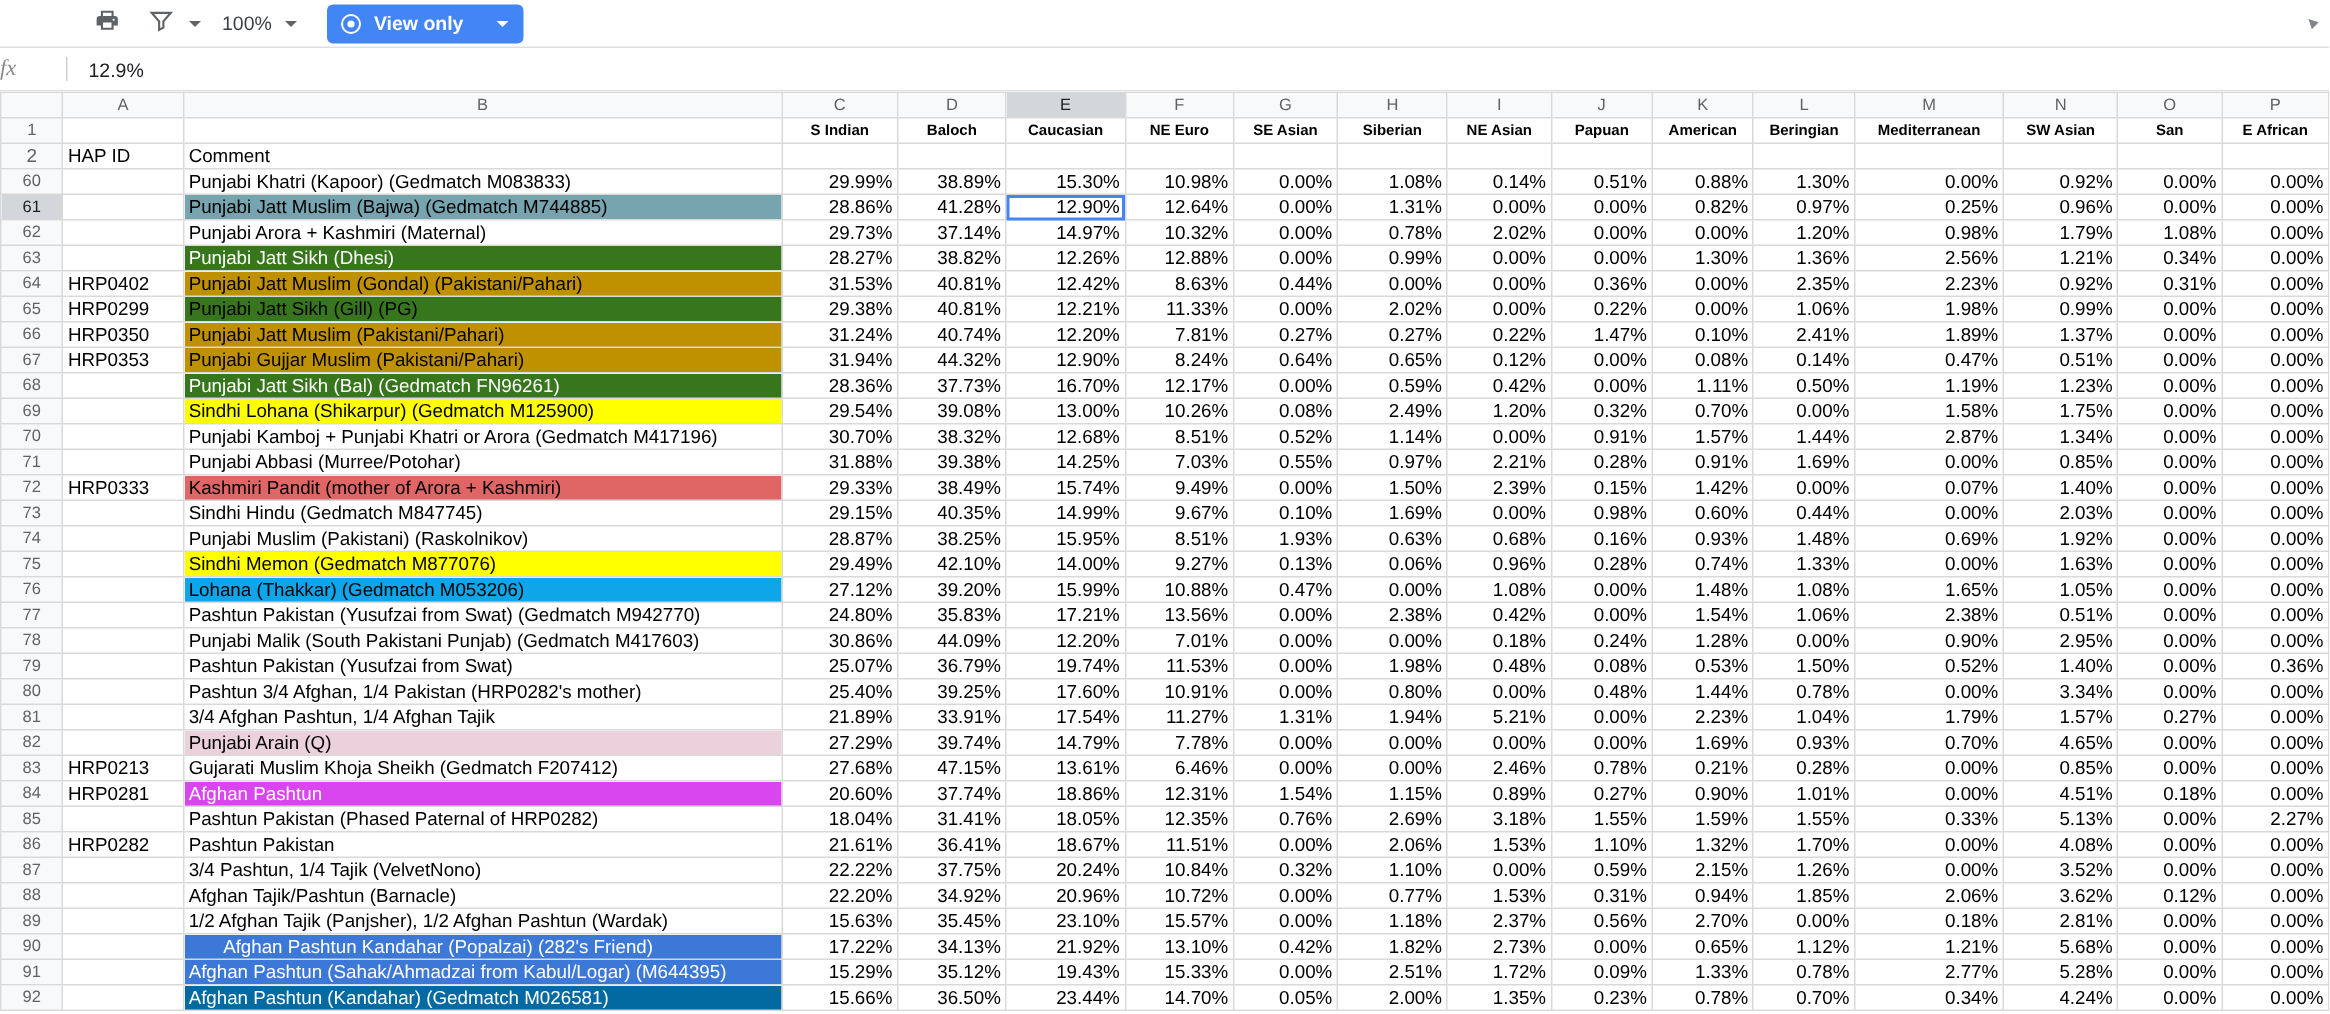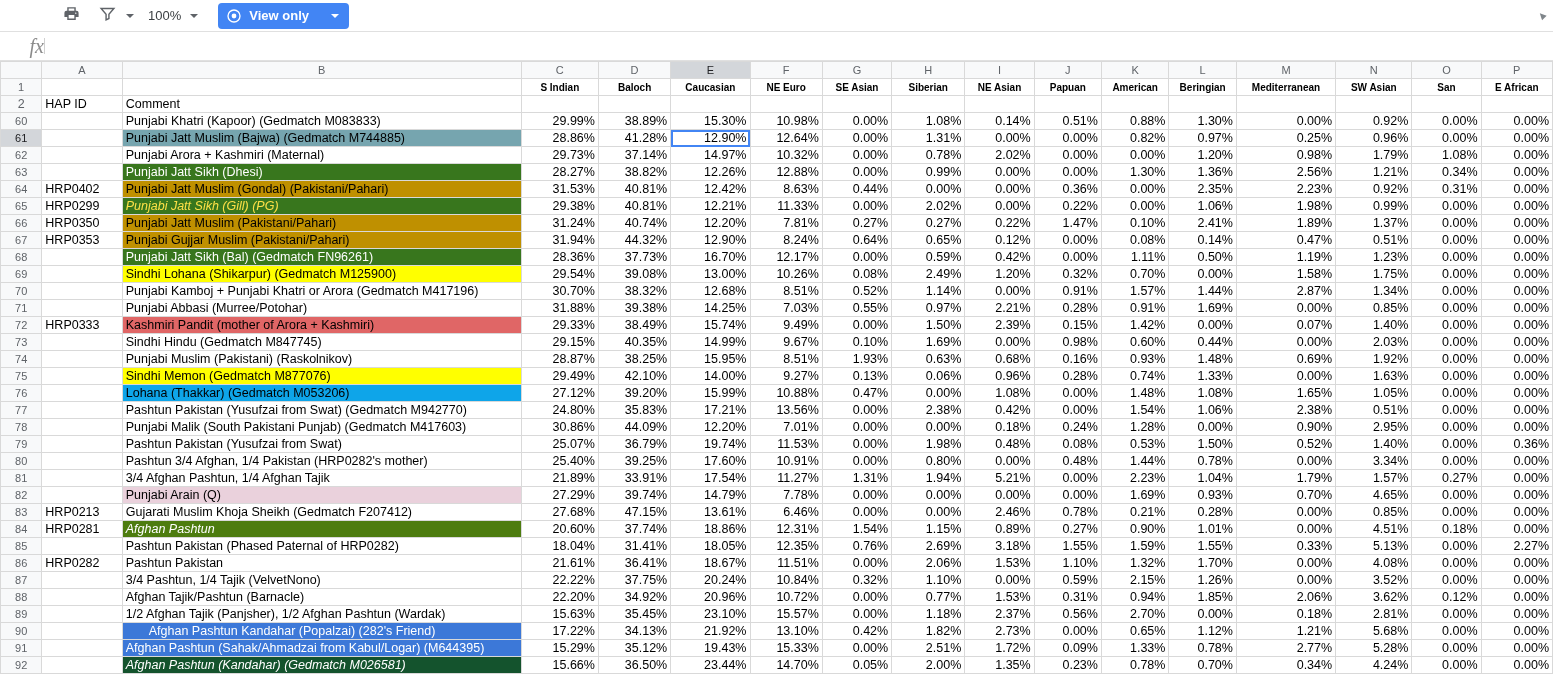--- a/index.html
+++ b/index.html
@@ -65,24 +65,24 @@
   
   #formula-bar {
     height: 29px;
     background: #ffffff;
     border-bottom: 1px solid #e0e0e0;
     display: flex;
     align-items: center;
   }
   #fx-label {
     width: 44px;
-    text-align: right;
+    text-align: left;
     font-family: "Liberation Serif", serif;
     font-style: italic;
-    font-size: 20px;
+    font-size: 15px;
     color: #8a8a8a;
   }
   #fx-divider {
     width: 1px; height: 16px; background: #d0d0d0;
   }
   #formula-input {
     flex: 1;
     padding-left: 14px;
     font-size: 13px;
     color: #202124;
@@ -206,20 +206,21 @@
     <span class="vo-label">View only</span>
     <span class="caret white"></span>
   </div>
 
   <div id="collapse-arrow">▲</div>
 </div>
 
 <div id="formula-bar">
   <div id="fx-label">fx</div>
   <div id="fx-divider"></div>
+  <div id="formula-input">12.9%</div>
 </div>
 
 <div id="grid-wrap">
   <table class="sheet">
     <colgroup>
       <col style="width:42px">
       <col style="width:81px">
       <col style="width:400px">
       <col style="width:78px">
       <col style="width:73px">
@@ -387,21 +388,21 @@
           <td class="num">0.00%</td>
           <td class="num">2.35%</td>
           <td class="num">2.23%</td>
           <td class="num">0.92%</td>
           <td class="num">0.31%</td>
           <td class="num">0.00%</td>
         </tr>
         <tr>
           <td class="rowhead">65</td>
           <td class="c-a">HRP0299</td>
-          <td class="c-b" style="background: rgb(56, 118, 29); color: #fde047; font-style: italic;">Punjabi Jatt Sikh (Gill) (PG)</td>
+          <td class="c-b" style="background: rgb(56, 118, 29); color: #000000;">Punjabi Jatt Sikh (Gill) (PG)</td>
           <td class="num">29.38%</td>
           <td class="num">40.81%</td>
           <td class="num">12.21%</td>
           <td class="num">11.33%</td>
           <td class="num">0.00%</td>
           <td class="num">2.02%</td>
           <td class="num">0.00%</td>
           <td class="num">0.22%</td>
           <td class="num">0.00%</td>
           <td class="num">1.06%</td>
@@ -748,21 +749,21 @@
           <td class="num">0.21%</td>
           <td class="num">0.28%</td>
           <td class="num">0.00%</td>
           <td class="num">0.85%</td>
           <td class="num">0.00%</td>
           <td class="num">0.00%</td>
         </tr>
         <tr>
           <td class="rowhead">84</td>
           <td class="c-a">HRP0281</td>
-          <td class="c-b" style="background: #4d7c0f; color: rgb(255, 255, 255); font-style: italic;">Afghan Pashtun</td>
+          <td class="c-b" style="background: #d946ef; color: rgb(255, 255, 255);">Afghan Pashtun</td>
           <td class="num">20.60%</td>
           <td class="num">37.74%</td>
           <td class="num">18.86%</td>
           <td class="num">12.31%</td>
           <td class="num">1.54%</td>
           <td class="num">1.15%</td>
           <td class="num">0.89%</td>
           <td class="num">0.27%</td>
           <td class="num">0.90%</td>
           <td class="num">1.01%</td>
@@ -900,21 +901,21 @@
           <td class="num">1.33%</td>
           <td class="num">0.78%</td>
           <td class="num">2.77%</td>
           <td class="num">5.28%</td>
           <td class="num">0.00%</td>
           <td class="num">0.00%</td>
         </tr>
         <tr>
           <td class="rowhead">92</td>
           <td class="c-a"></td>
-          <td class="c-b" style="background: #14532d; color: rgb(255, 255, 255); font-style: italic;">Afghan Pashtun (Kandahar) (Gedmatch M026581)</td>
+          <td class="c-b" style="background: #0369a1; color: rgb(255, 255, 255);">Afghan Pashtun (Kandahar) (Gedmatch M026581)</td>
           <td class="num">15.66%</td>
           <td class="num">36.50%</td>
           <td class="num">23.44%</td>
           <td class="num">14.70%</td>
           <td class="num">0.05%</td>
           <td class="num">2.00%</td>
           <td class="num">1.35%</td>
           <td class="num">0.23%</td>
           <td class="num">0.78%</td>
           <td class="num">0.70%</td>

